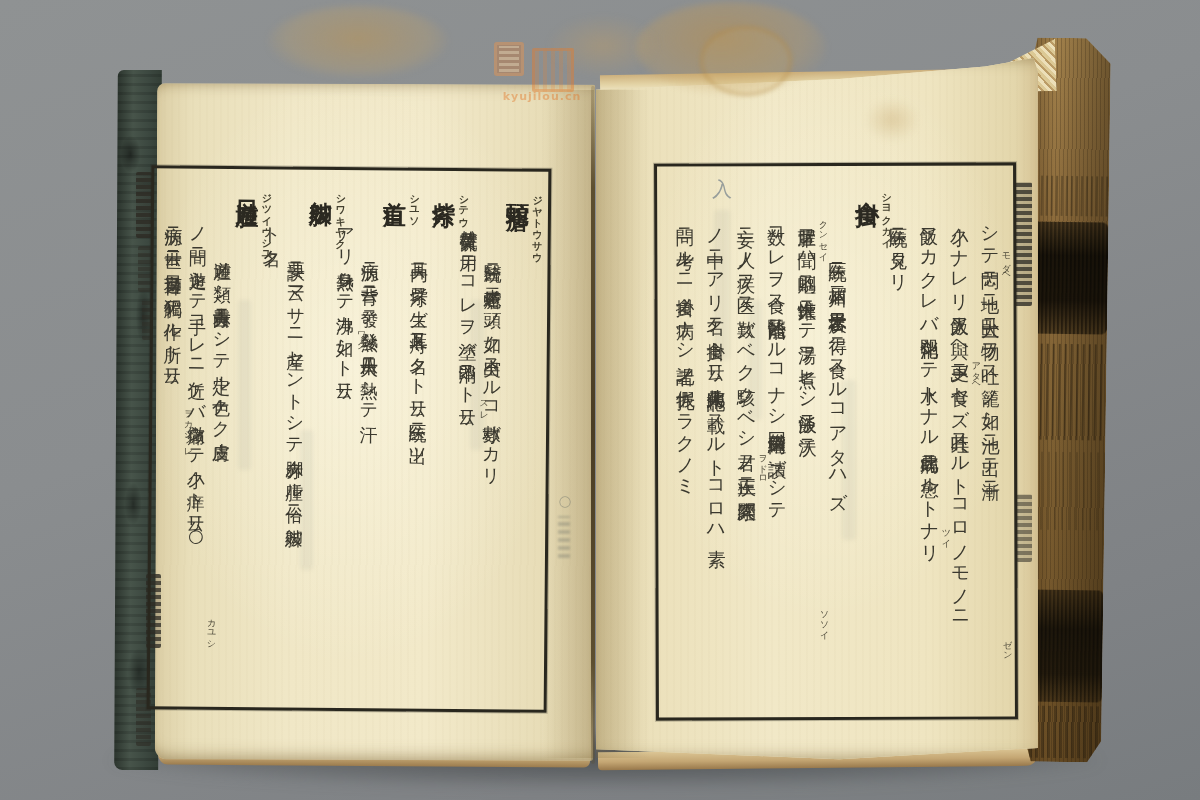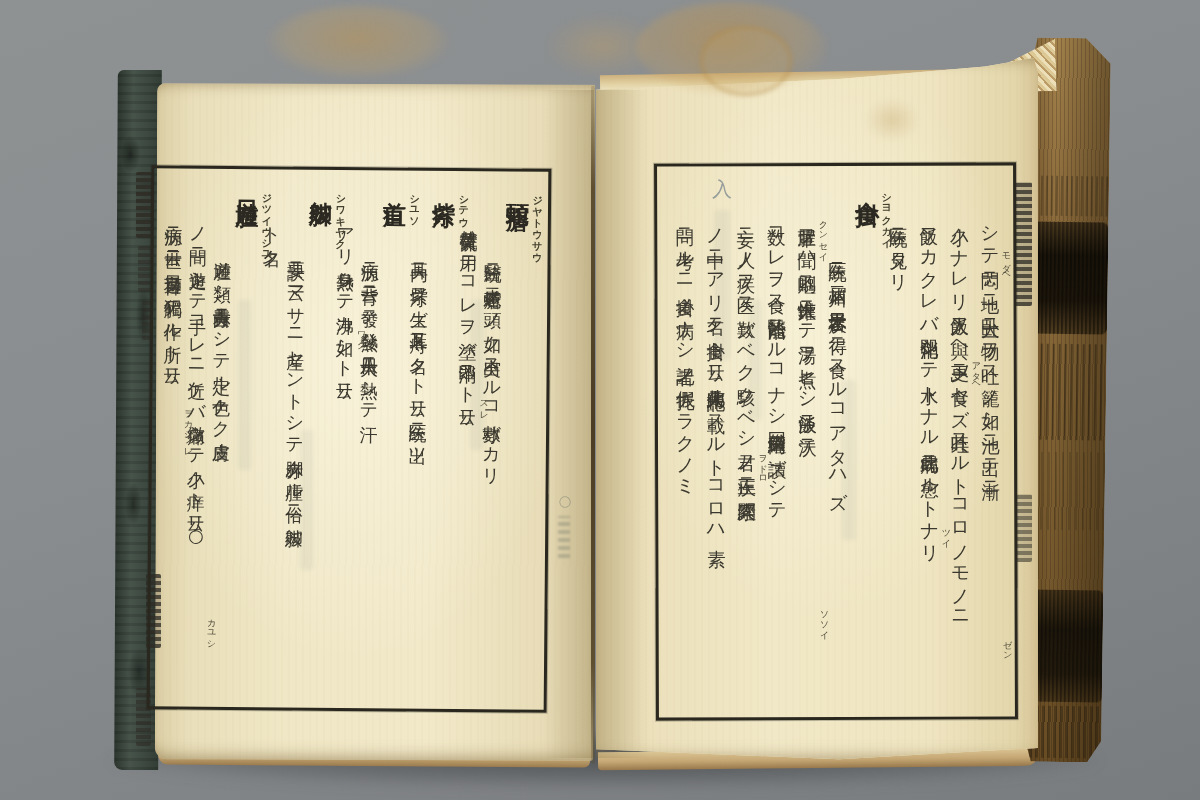--- a/index.html
+++ b/index.html
@@ -234,14 +234,21 @@
   <div class="stain stain1"></div>
   <div class="stain stain2"></div>
   <div class="stain2b"></div>
   <div class="stain stain3"></div>
   <div class="stain stain4"></div>
 
   <div class="pencil-mark">入</div>
   <div class="margin-mark">○</div>
   <div class="margin-smudge"></div>
 
+  <div class="watermark">
+    <span class="wm-seal1">
+        <i></i>
+      </span>
+    <span class="wm-seal2"></span>
+    <div class="wm-url">kyujilou.cn</div>
+  </div>
 
 </div>
 
 </body></html>

